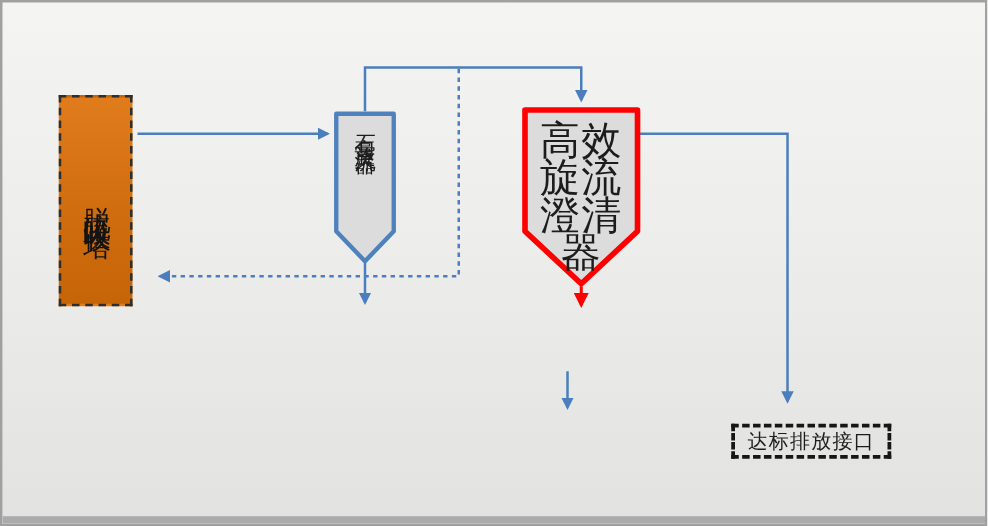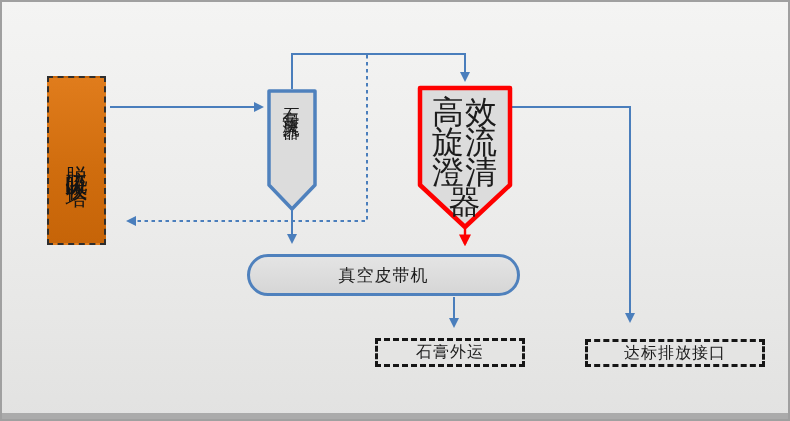--- a/index.html
+++ b/index.html
@@ -43,21 +43,21 @@
   }
   .belt .node-text{align-items:center;font-size:17px;letter-spacing:1px;}
 
   
   .dashed-box{
     border:3px dashed #161616;
     background:#e4e4e3;
   }
   .dashed-box .node-text{align-items:center;font-size:16px;letter-spacing:1px;}
   .gypsum-out{left:373px;top:336px;width:150px;height:29px;}
-  .discharge{left:583px;top:337px;width:180px;height:28px;}
+  .discharge{left:583px;top:337px;width:128px;height:28px;}
 
   .wire-blue{stroke:#4a7ebc;stroke-width:2;fill:none;}
   .wire-blue-dashed{stroke:#4a7ebc;stroke-width:2;fill:none;stroke-dasharray:3.5 3.5;}
   .wire-red{stroke:#fe0000;stroke-width:2.4;fill:none;}
   .shape-blue{fill:#dcdcdc;stroke:#4f81bd;stroke-width:3.5;stroke-linejoin:round;}
   .shape-red{fill:#dcdcdc;stroke:#fe0000;stroke-width:4.5;stroke-linejoin:round;}
 </style>
 </head>
 <body>
 
@@ -98,26 +98,20 @@
 
   <div class="node clarifier">
     <svg class="node-svg" width="98" height="148">
       <polygon class="shape-red" points="4,4 94,4 94,101 49,143 4,101"></polygon>
     </svg>
     <div class="node-text">
       <span class="hspan">高效旋流澄清器</span>
     </div>
   </div>
 
-  <div class="node belt">
-    <div class="node-text">真空皮带机</div>
-  </div>
 
-  <div class="node dashed-box gypsum-out">
-    <div class="node-text">石膏外运</div>
-  </div>
 
   <div class="node dashed-box discharge">
     <div class="node-text">达标排放接口</div>
   </div>
 
   <div class="bottom-bar"></div>
 </div>
 
 </body></html>

